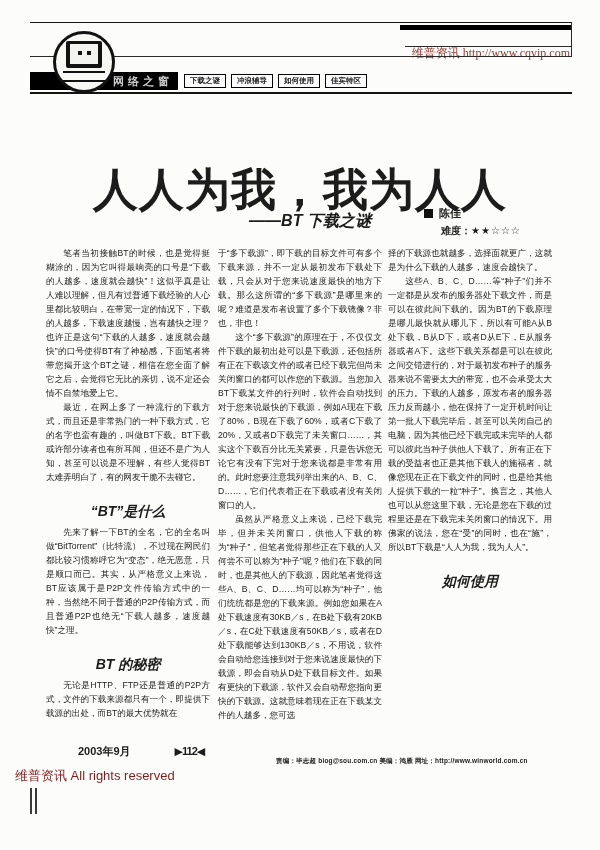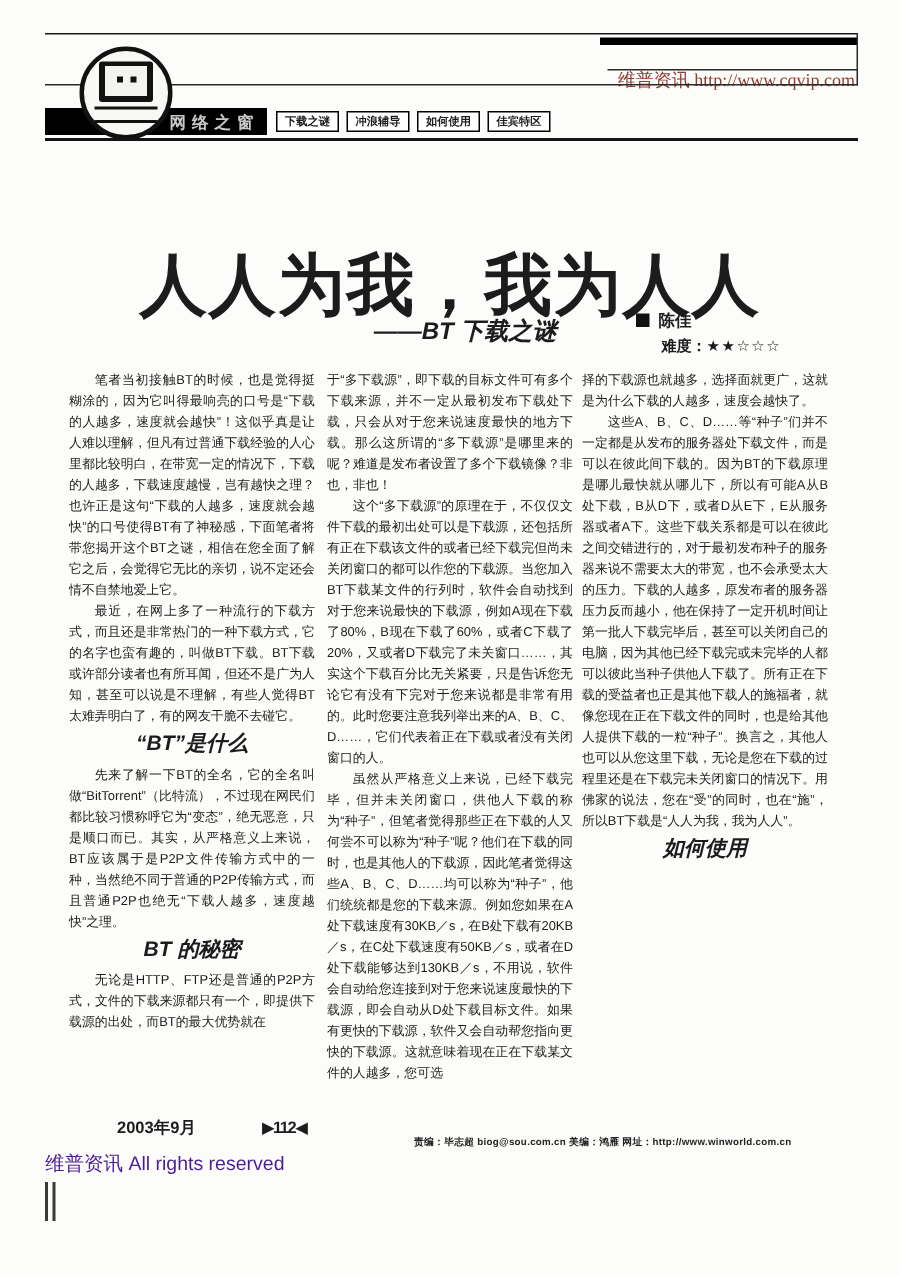--- a/index.html
+++ b/index.html
@@ -36,26 +36,26 @@
   .subtitle{left:160px;top:211px;width:300px;text-align:center;font-size:16px;font-weight:bold;font-style:italic;}
   .byline{left:424px;top:206px;font-size:11px;font-weight:bold;display:flex;align-items:center;gap:6px;}
   .sq{display:inline-block;width:9px;height:9px;background:#111;}
   .difficulty{left:441px;top:224px;font-size:10px;font-weight:bold;}
   .difficulty .stars{letter-spacing:1px;}
   
   .col{top:246px;width:164px;font-size:8.6px;line-height:14px;text-align:justify;}
   .c1{left:46px;} .c2{left:218px;} .c3{left:388px;}
   .col p{margin:0;text-indent:2em;}
   .col p.noindent{text-indent:0;}
-  .col h2{margin:4px 0 7px;text-align:center;font-size:14px;font-weight:bold;font-style:italic;}
+  .col h2{margin:20px 0 7px;text-align:center;font-size:14px;font-weight:bold;font-style:italic;}
   
   .issue{left:46px;top:744px;font-size:11px;font-weight:bold;display:flex;align-items:baseline;gap:16px;margin-left:32px;}
   .pagemarker{font-size:11px;letter-spacing:-1px;padding-left:28px;}
   .credits{left:276px;top:757px;font-size:6.5px;font-weight:bold;color:#222;letter-spacing:0.2px;white-space:nowrap;}
-  .wm-bottom{left:30px;top:767px;font-size:13px;color:#4c1d95;}
+  .wm-bottom{left:15px;top:767px;font-size:13px;color:#7f1d1d;}
   .cropmarks{left:30px;top:788px;width:10px;height:26px;}
   .cropmarks i{position:absolute;top:0;width:2px;height:26px;background:#3a3a3a;}
   .cropmarks i.m1{left:0;} .cropmarks i.m2{left:5px;}
 </style>
 </head>
 <body>
 
 <div class="page">
 
   <div class="abs r1"></div>

